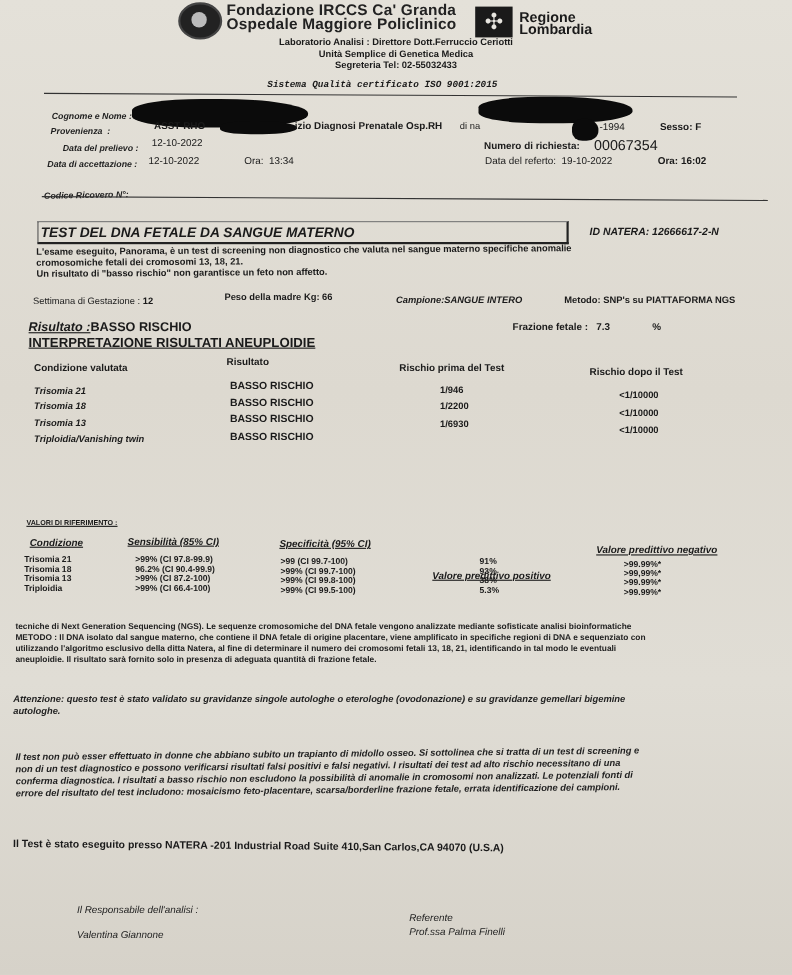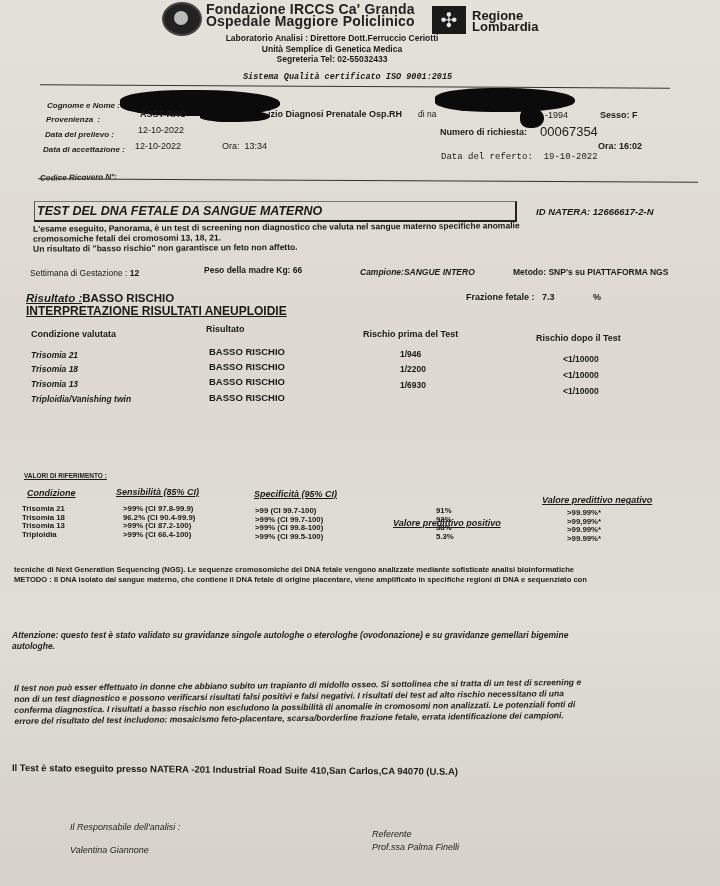--- a/index.html
+++ b/index.html
@@ -25,21 +25,21 @@
   .logo-circle::after {
     content: ""; position: absolute; left: 10px; top: 7px; width: 14px; height: 14px;
     border-radius: 50%; background: #bbb;
   }
   .org-name { left: 206px; top: 3px; font-size: 14px; line-height: 12px; font-weight: bold; color: #222; letter-spacing: 0.2px; }
   .rl-box {
     position: absolute; left: 432px; top: 6px; width: 34px; height: 28px;
     background: #1a1a1a; color: #e8e6e0; font-size: 20px; line-height: 28px; text-align: center;
   }
   .rl-name { left: 472px; top: 10px; font-size: 13px; line-height: 11px; font-weight: bold; }
-  .sub-header { left: 212px; top: 33px; font-size: 8.5px; line-height: 10.5px; font-weight: bold; text-align: center; width: 240px; }
+  .sub-header { left: 240px; top: 33px; font-size: 8.5px; line-height: 10.5px; font-weight: bold; text-align: center; width: 240px; }
   .iso { left: 243px; top: 72px; font-size: 8.5px; font-style: italic; font-weight: bold; font-family: Liberation Mono, monospace; }
 
   .redact { position: absolute; background: #0b0b0b; border-radius: 40% 50% 45% 40%; }
   .hline { position: absolute; height: 1px; background: #333; }
 
   .lbl { font-size: 8px; font-style: italic; font-weight: bold; color: #222; }
   .val { font-size: 9px; font-weight: bold; }
   .big { font-size: 13px; font-weight: normal; }
 
   .title-box {
@@ -98,32 +98,32 @@
     <span>Provenienza</span> &nbsp;<span>:</span>
   </div>
   <div class="abs val" style="left:140px; top:109px;">ASST RHO</div>
   <div class="abs val" style="left:268px; top:109px;">izio Diagnosi Prenatale Osp.RH</div>
   <div class="abs val" style="left:418px; top:109px; font-weight:normal; font-size:8.5px;">di na</div>
   <div class="abs val" style="left:545px; top:110px; font-weight:normal;">-1994</div>
   <div class="abs val" style="left:600px; top:110px;">
     <span>Sesso:</span> <span>F</span>
   </div>
 
-  <div class="abs lbl" style="left:45px; top:130px;text-align:center;">Data del prelievo :</div>
+  <div class="abs lbl" style="left:57px; top:130px;text-align:center;">Data del prelievo :</div>
   <div class="abs val" style="left:138px; top:125px; font-weight:normal;">12-10-2022</div>
 
   <div class="abs val" style="left:440px; top:127px; font-weight:bold;">Numero di richiesta:</div>
   <div class="abs big" style="left:540px; top:124px;">00067354</div>
 
   <div class="abs lbl" style="left:43px; top:145px;">Data di accettazione :</div>
   <div class="abs val" style="left:135px; top:141px; font-weight:normal;">12-10-2022</div>
   <div class="abs val" style="left:222px; top:141px; font-weight:normal;">
     <span>Ora:</span>&nbsp; <span>13:34</span>
   </div>
-  <div class="abs val" style="left:441px; top:152px; font-weight:normal;font-family:Liberation Mono, monospace;">
+  <div class="abs val" style="left:441px; top:141px; font-weight:normal;">
     <span>Data del referto:</span>&nbsp; <span>19-10-2022</span>
   </div>
   <div class="abs val" style="left:598px; top:141px;">
     <span>Ora:</span> <span>16:02</span>
   </div>
 
   <div class="abs lbl" style="left:40px; top:173px; transform:rotate(-1deg);">Codice Ricovero N°:</div>
   <div class="hline" style="left:38px; top:180px; width:660px; transform:rotate(0.3deg);"></div>
 
   <div class="title-box"></div>
@@ -224,20 +224,22 @@
       <div>&gt;99.99%*</div>
       <div>&gt;99,99%*</div>
       <div>&gt;99.99%*</div>
       <div>&gt;99.99%*</div>
     </div>
   </div>
 
   <div class="abs small-para" style="left:14px; top:565px;">
     <div>tecniche di Next Generation Sequencing (NGS). Le sequenze cromosomiche del DNA fetale vengono analizzate mediante sofisticate analisi bioinformatiche</div>
     <div>METODO : Il DNA isolato dal sangue materno, che contiene il DNA fetale di origine placentare, viene amplificato in specifiche regioni di DNA e sequenziato con</div>
+    <div>utilizzando l'algoritmo esclusivo della  ditta  Natera, al fine di determinare il numero dei cromosomi fetali  13, 18, 21, identificando in tal modo le eventuali</div>
+    <div>aneuploidie. Il risultato sarà fornito solo in presenza di adeguata quantità di frazione fetale.</div>
   </div>
 
   <div class="abs ital-para" style="left:12px; top:630px;">
     <div>Attenzione: questo test è stato validato su gravidanze singole autologhe o eterologhe (ovodonazione) e su gravidanze gemellari bigemine</div>
     <div>autologhe.</div>
   </div>
 
   <div class="abs ital-para" style="left:14px; top:683px; transform:rotate(-0.6deg); transform-origin:left top;">
     <div>Il test non può esser effettuato in donne che abbiano subito un trapianto di midollo osseo. Si sottolinea che si tratta di un test di screening e</div>
     <div>non di un test  diagnostico e possono verificarsi risultati falsi positivi e falsi negativi. I risultati dei test ad alto rischio necessitano di una</div>

